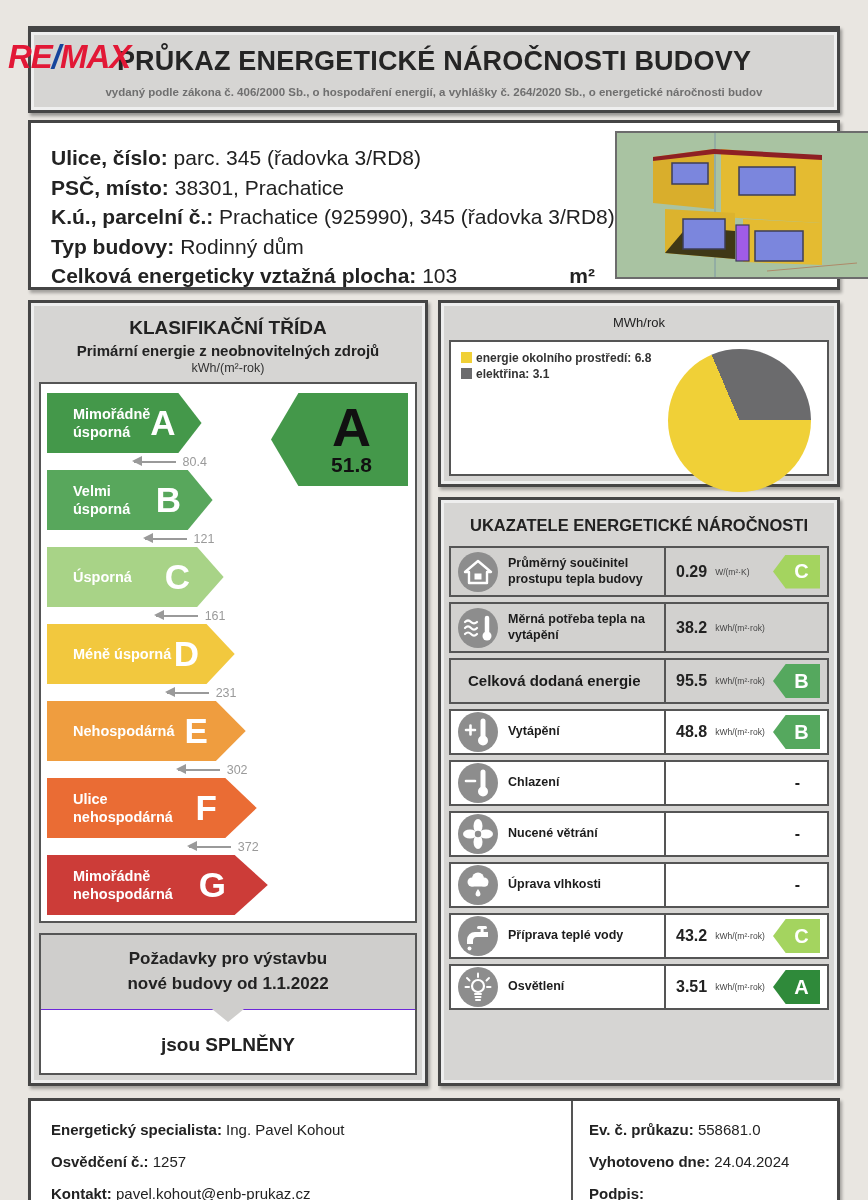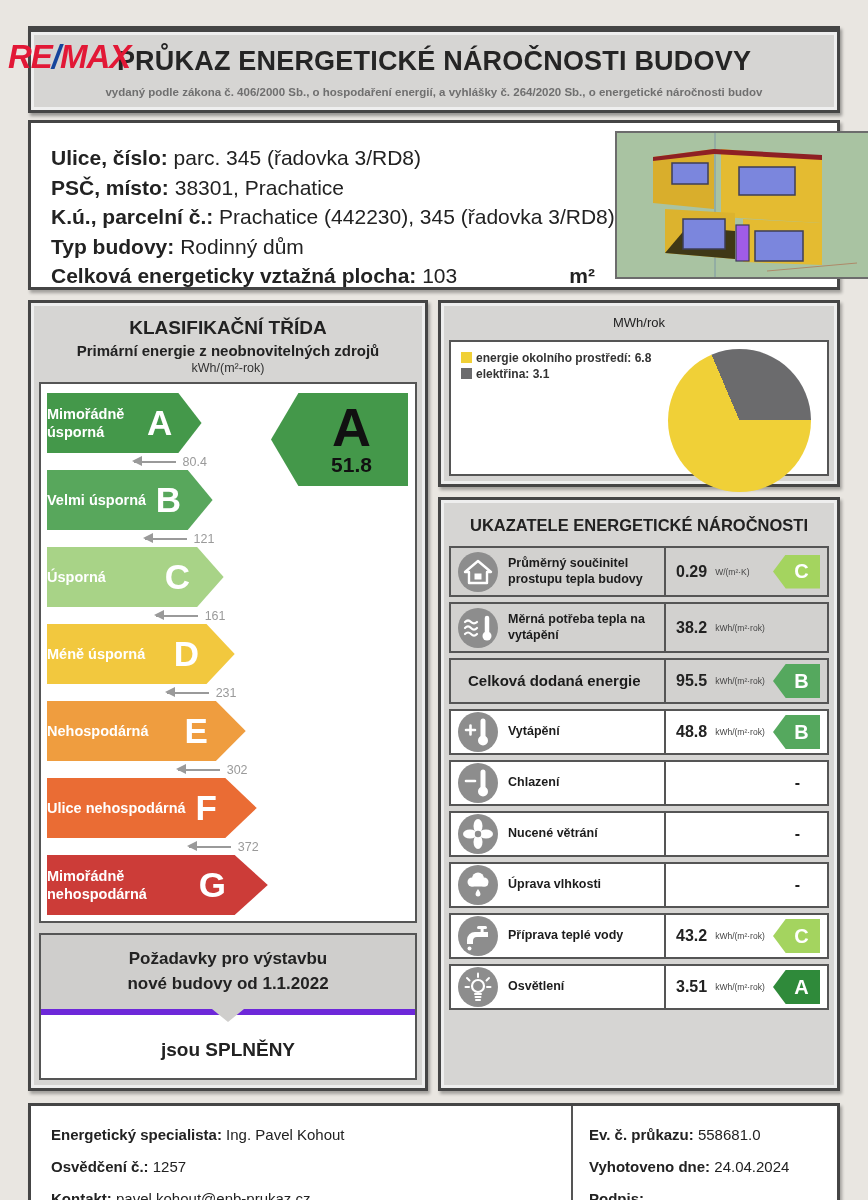--- a/index.html
+++ b/index.html
@@ -42,37 +42,37 @@
 
   .cls-title { text-align:center; font-size:19px; font-weight:bold; margin-top:6px; }
   .cls-sub   { text-align:center; font-size:15px; font-weight:bold; margin-top:3px; }
   .cls-unit  { text-align:center; font-size:12.5px; margin-top:2px; color:#333; }
 
   .scale-box { position:relative; margin-top:7px; background:#fff; border:2px solid #555; padding:9px 0 6px 6px; }
   .scale-bar {
     height:60px; clip-path:polygon(0 0, 85% 0, 100% 50%, 85% 100%, 0 100%);
     display:flex; align-items:center; color:#fff;
   }
-  .scale-label { flex:1; font-size:14.5px; font-weight:bold; line-height:1.25; }
+  .scale-label { flex:1; padding-left:26px; font-size:14.5px; font-weight:bold; line-height:1.25; }
   .scale-letter { font-size:35px; font-weight:bold; margin-right:19%; }
   .threshold { height:17px; display:flex; align-items:center; font-size:12.5px; color:#9a9a9a; }
   .arr { width:42px; height:2px; background:#9a9a9a; position:relative; margin-right:7px; }
   .arr::before { content:''; position:absolute; left:-2px; top:-4.5px;
     border-right:10px solid #9a9a9a; border-top:5.5px solid transparent; border-bottom:5.5px solid transparent; }
   .result-arrow {
     position:absolute; top:9px; right:7px; width:137px; height:93px;
     clip-path:polygon(20% 0, 100% 0, 100% 100%, 20% 100%, 0 50%);
     display:flex; flex-direction:column; align-items:center; justify-content:center;
     padding-left:24px; color:#111;
   }
   .result-letter { font-size:54px; font-weight:bold; line-height:.95; }
   .result-value  { font-size:21px; font-weight:bold; }
 
   .req-box { margin-top:10px; border:2px solid #555; background:#fff; }
-  .req-head { position:relative; background:#cfcecc; border-bottom:6px solid #6d28d9;
+  .req-head { position:relative; background:#cfcecc; border-bottom:1px solid #6d28d9;
     text-align:center; font-weight:bold; font-size:17px; line-height:1.45; padding:12px 8px 13px; }
   .req-head::after { content:''; position:absolute; left:50%; bottom:-13px; transform:translateX(-50%);
     border-left:16px solid transparent; border-right:16px solid transparent; border-top:13px solid #cfcecc; z-index:2; }
   .req-verdict { text-align:center; font-weight:bold; font-size:19px; padding:24px 0 17px; }
 
   
   .pie-title { text-align:center; font-size:16px; font-weight:bold; margin-top:10px; }
   .pie-sub   { text-align:center; font-size:13px; margin:4px 0 10px; }
   .pie-box { position:relative; background:#fff; border:2px solid #555; height:136px; padding:8px 10px; }
   .legend-item { display:flex; align-items:flex-start; font-size:12px; font-weight:bold; color:#333; line-height:16px; }
@@ -117,21 +117,21 @@
 
     <div class="header-box">
       <div class="header-title">PRŮKAZ ENERGETICKÉ NÁROČNOSTI BUDOVY</div>
       <div class="header-sub">vydaný podle zákona č. 406/2000 Sb., o hospodaření energií, a vyhlášky č. 264/2020 Sb., o energetické náročnosti budov</div>
     </div>
 
     <div class="info-box">
       <div class="info-left">
         <div class="info-row"><b>Ulice, číslo:</b> <span>parc. 345 (řadovka 3/RD8)</span></div>
         <div class="info-row"><b>PSČ, místo:</b> <span>38301, Prachatice</span></div>
-        <div class="info-row"><b>K.ú., parcelní č.:</b> <span>Prachatice (442230), 345 (řadovka 3/RD8)</span></div>
+        <div class="info-row"><b>K.ú., parcelní č.:</b> <span>Prachatice (925990), 345 (řadovka 3/RD8)</span></div>
         <div class="info-row"><b>Typ budovy:</b> <span>Rodinný dům</span></div>
         <div class="info-row"><b>Celková energeticky vztažná plocha:</b> <span>103</span><span class="info-unit">m²</span></div>
       </div>
       <div class="model-box">
         <svg width="254" height="144" viewBox="0 0 254 144">
           <rect x="0" y="0" width="254" height="144" fill="#a9c3a2"></rect>
           <line x1="98" y1="0" x2="98" y2="144" stroke="#5f7ba6" stroke-width="1" opacity=".6"></line>
           <line x1="150" y1="138" x2="240" y2="130" stroke="#b07050" stroke-width="1" opacity=".7"></line>
 
           <polygon points="36,24 97,16 97,76 36,70" fill="#d9ae2c"></polygon>

